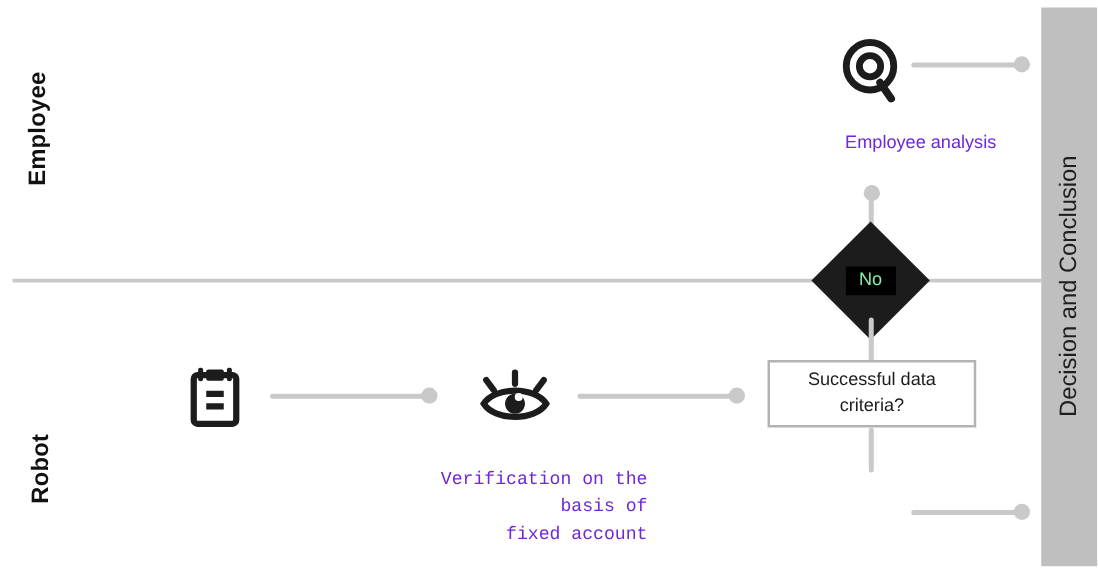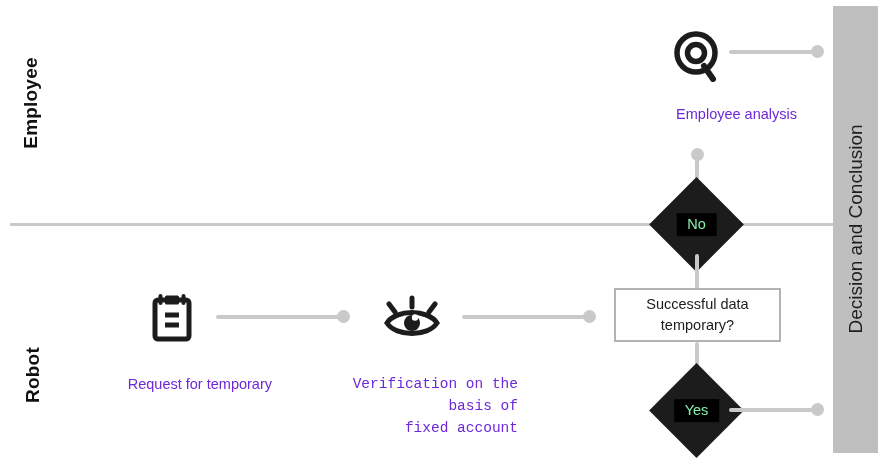--- a/index.html
+++ b/index.html
@@ -176,21 +176,20 @@
       <rect x="3" y="6" width="34" height="39" rx="3" ry="3" fill="none" stroke="#1c1c1c" stroke-width="5"></rect>
       <rect x="13" y="1.5" width="14" height="9" rx="1.5" ry="1.5" fill="#1c1c1c"></rect>
       <line x1="8.5" y1="2" x2="8.5" y2="9" stroke="#1c1c1c" stroke-width="4" stroke-linecap="round"></line>
       <line x1="31.5" y1="2" x2="31.5" y2="9" stroke="#1c1c1c" stroke-width="4" stroke-linecap="round"></line>
       <line x1="13" y1="21" x2="27" y2="21" stroke="#1c1c1c" stroke-width="5"></line>
       <line x1="13" y1="31" x2="27" y2="31" stroke="#1c1c1c" stroke-width="5"></line>
     </svg>
   </div>
 
   <div class="node-caption" style="left:72px; top:374px; width:200px;">
-    <div>Request for temporary</div>
   </div>
 
   <div class="conn-h" style="left:216px; top:315px; width:124px;"></div>
   <div class="conn-dot" style="left:337px; top:310px;"></div>
 
   <div class="icon-wrap" style="left:383px; top:295px; width:58px; height:45px;">
     <svg width="58" height="45" viewBox="0 0 58 45" xmlns="http://www.w3.org/2000/svg">
       <path d="M4 28 C13 14, 45 14, 54 28 C45 42, 13 42, 4 28 Z" fill="none" stroke="#1c1c1c" stroke-width="5"></path>
       <path d="M29 20 a8 8 0 1 0 0.01 0 Z" fill="#1c1c1c"></path>
       <circle cx="32" cy="22.5" r="3.2" fill="#ffffff"></circle>
@@ -204,27 +203,23 @@
     <div>Verification on the basis of</div>
     <div>fixed account</div>
   </div>
 
   <div class="conn-h" style="left:462px; top:315px; width:124px;"></div>
   <div class="conn-dot" style="left:583px; top:310px;"></div>
 
   <div class="proc-box" style="left:614px; top:288px; width:167px; height:54px;">
     <div>
       <div>Successful data</div>
-      <div>temporary?</div>
+      <div>criteria?</div>
     </div>
   </div>
 
   <div class="conn-v" style="left:695px; top:342px; height:36px;"></div>
 
-  <div class="diamond-wrap" style="left:663px; top:377px; width:67px; height:67px;">
-    <div class="diamond-shape"></div>
-    <div class="diamond-label">Yes</div>
-  </div>
 
   <div class="conn-h" style="left:729px; top:408px; width:85px;"></div>
   <div class="conn-dot" style="left:811px; top:403px;"></div>
 
 </div>
 
 </body></html>

